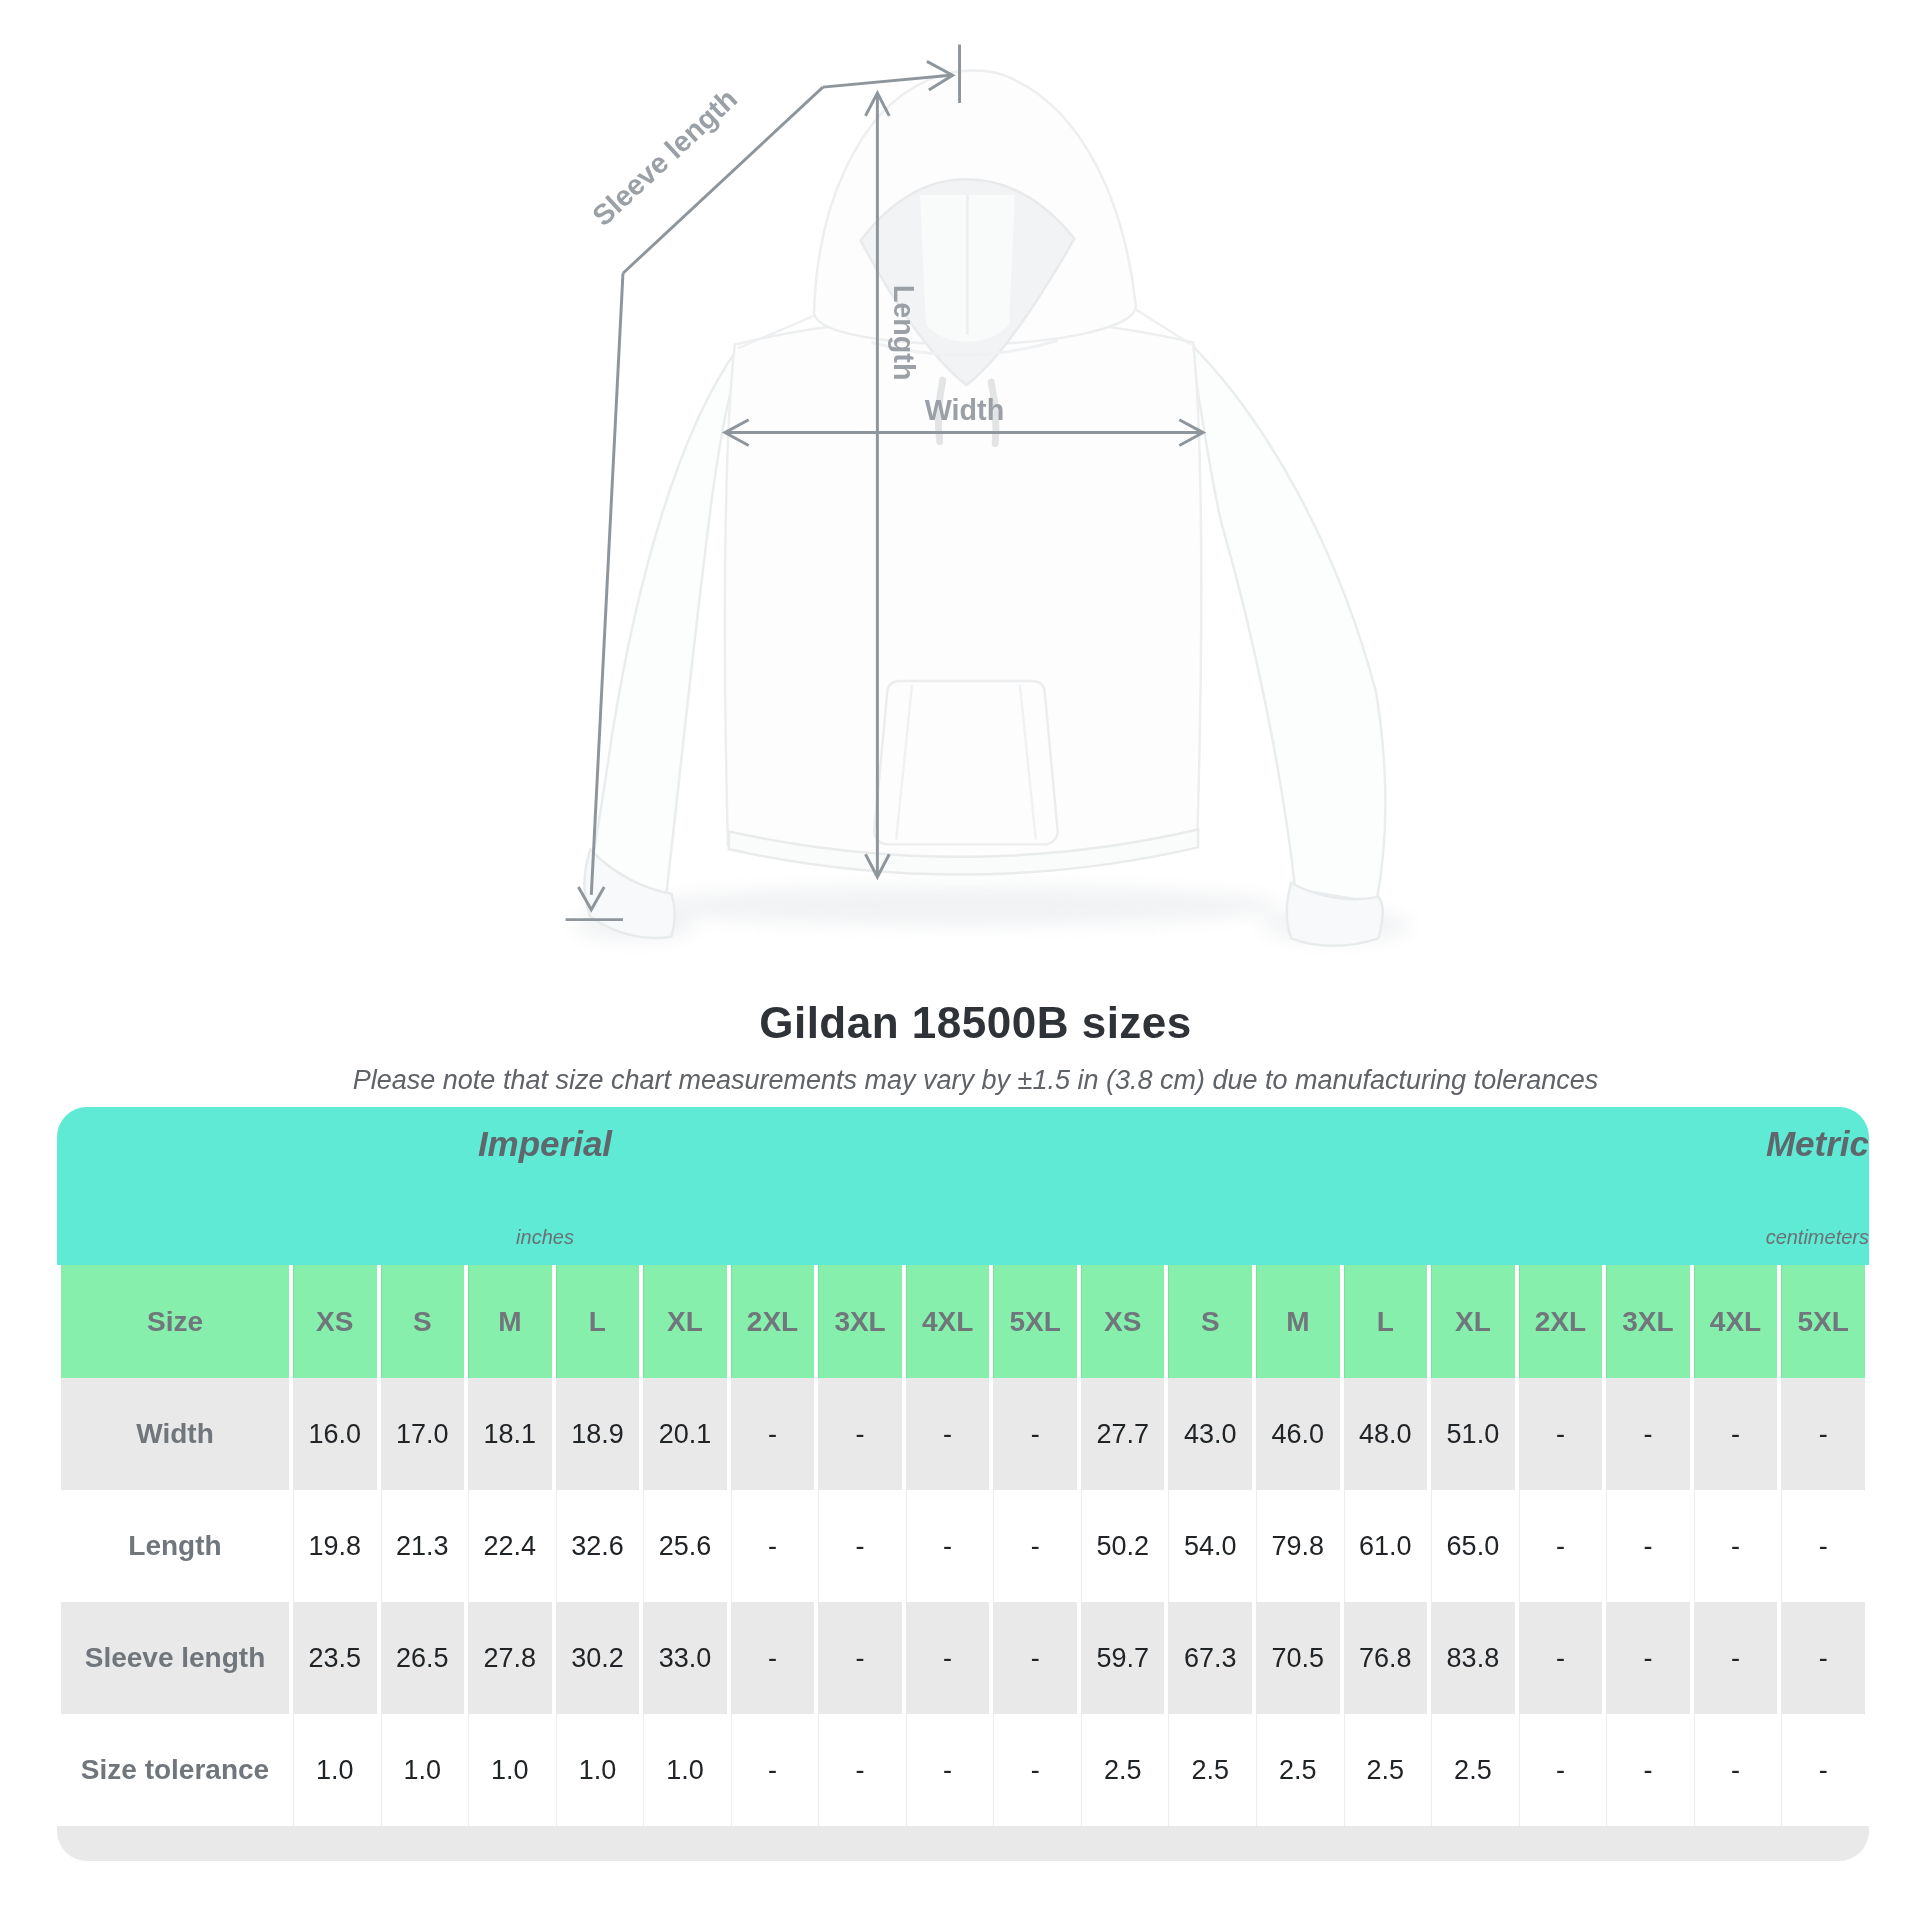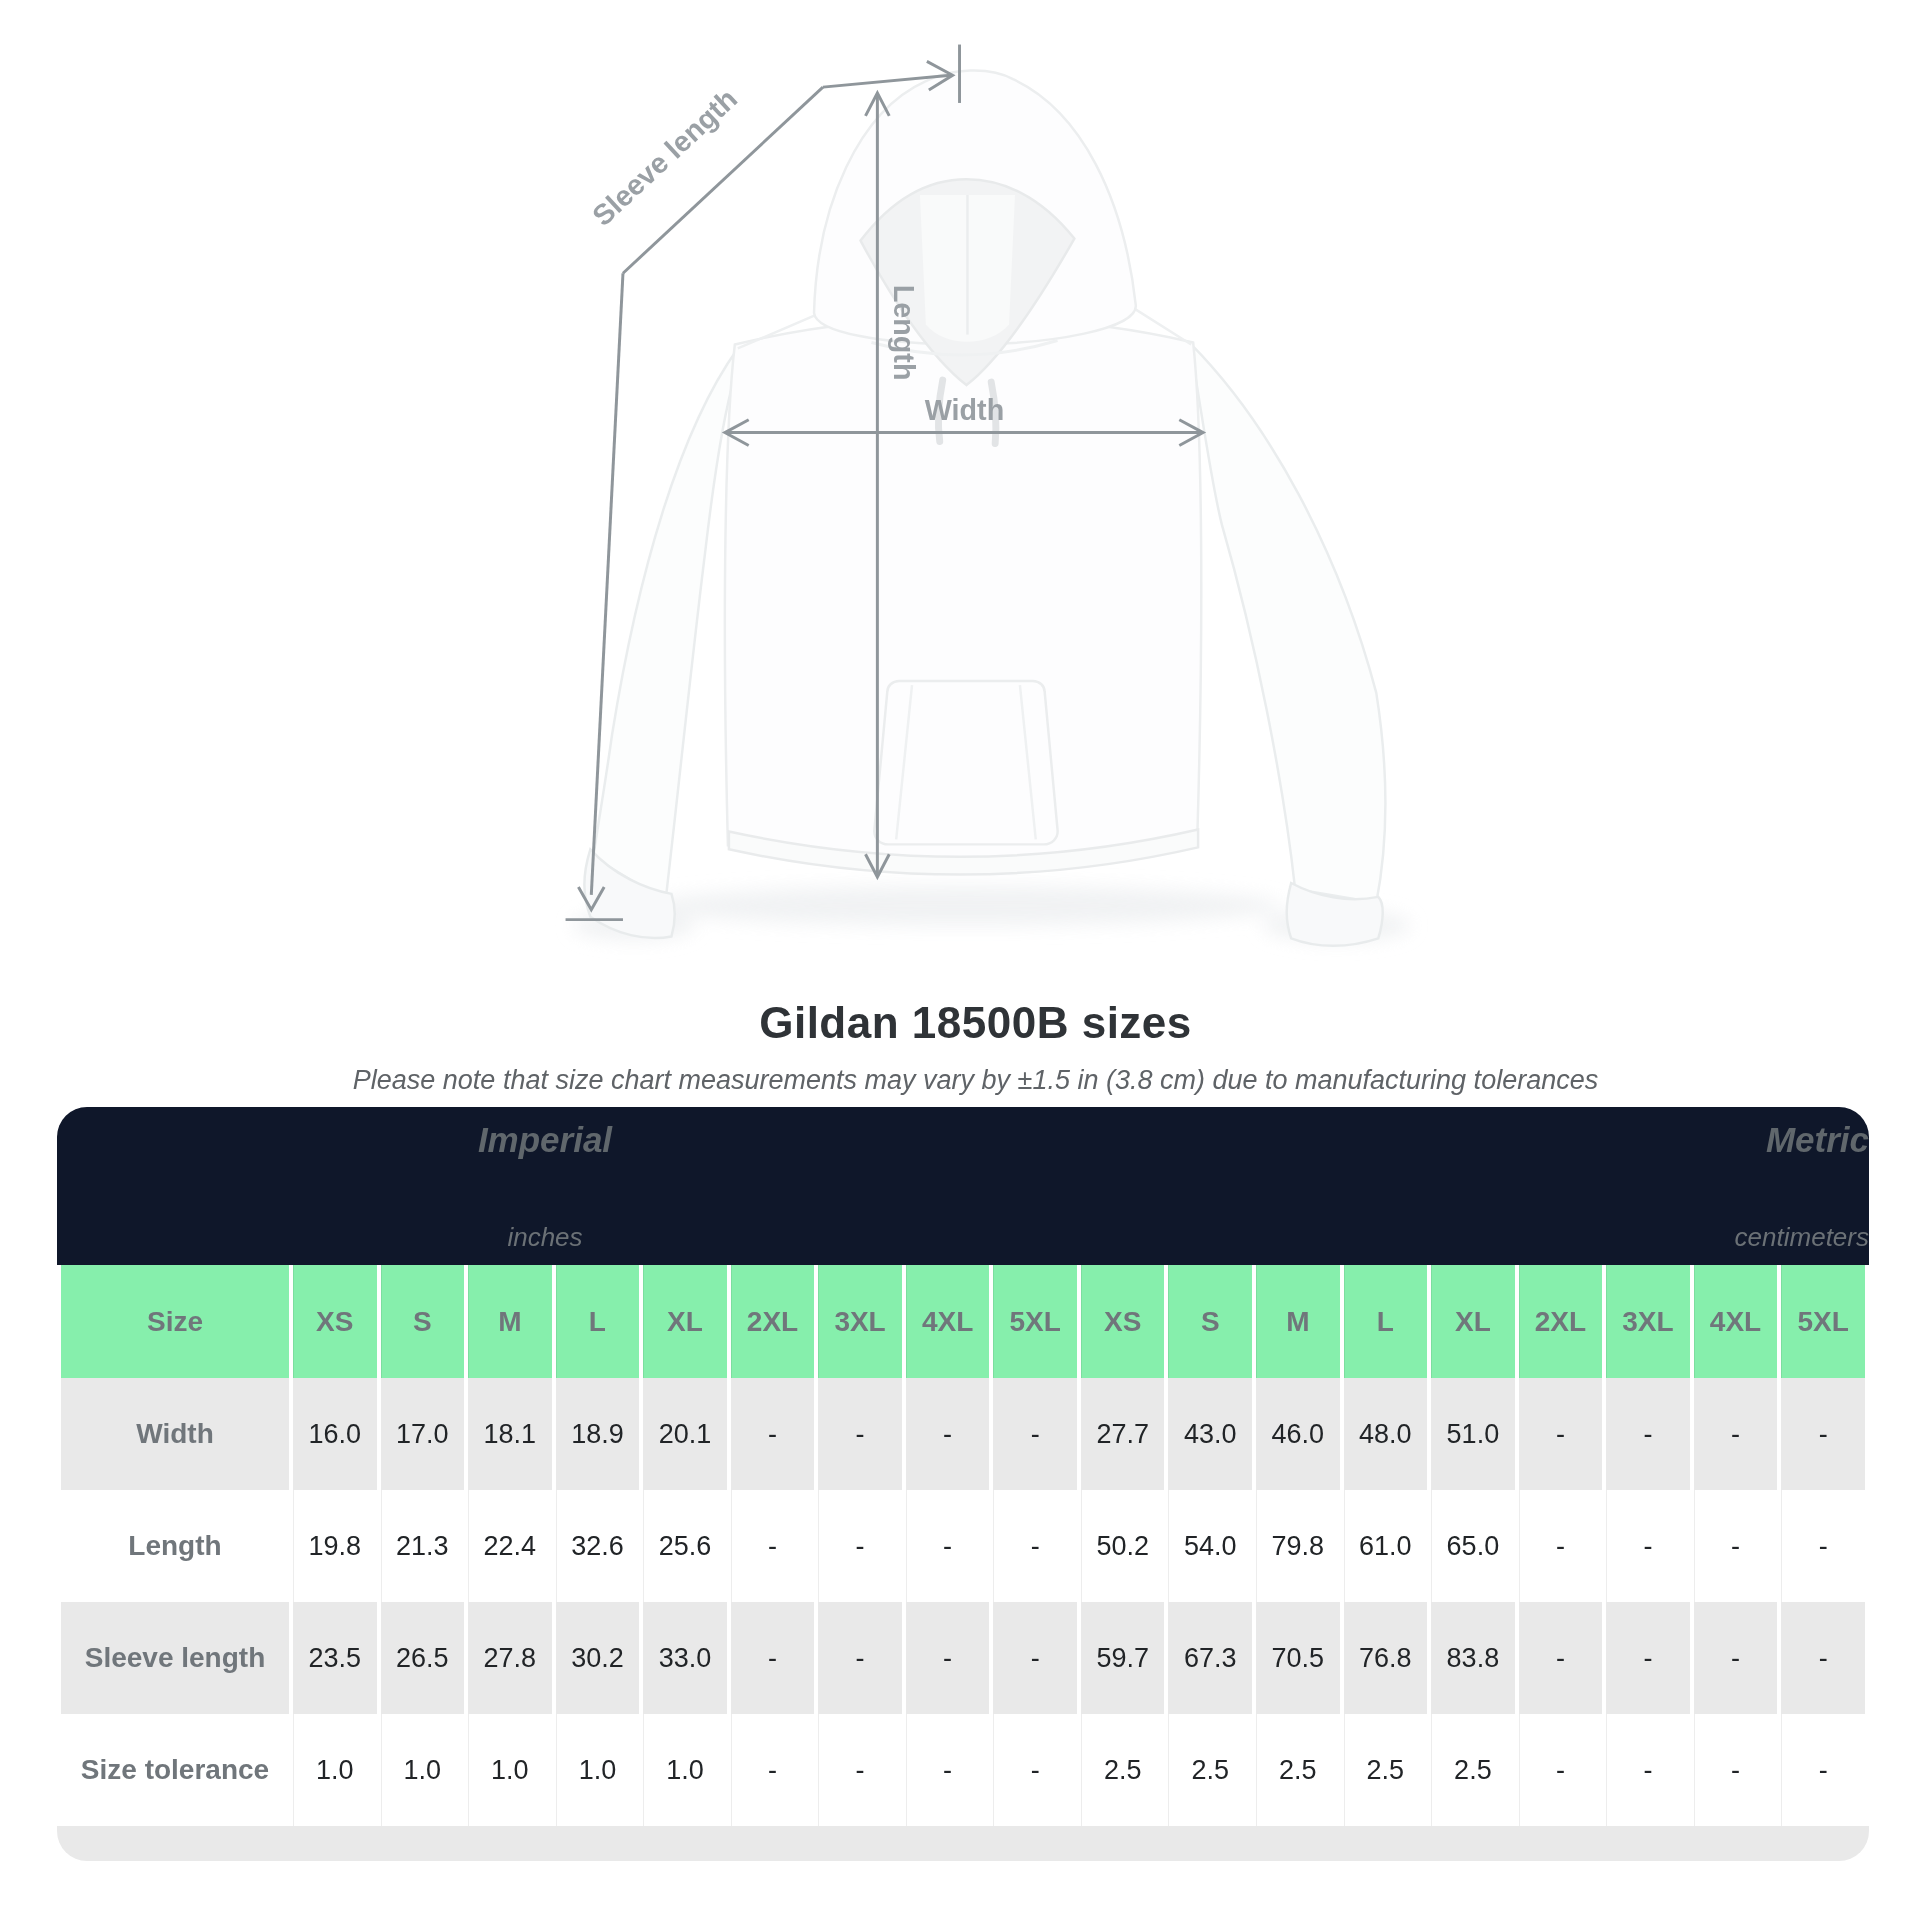--- a/index.html
+++ b/index.html
@@ -22,29 +22,29 @@
     position:absolute;left:0;top:1053px;width:1927px;
     text-align:center;margin:12px;
     font-size:27px;font-style:italic;color:#5f6367;
   }
   
   .table-card{
     position:absolute;left:57px;top:1107px;width:1812px;height:754px;
     border-radius:30px;overflow:hidden;background:#ffffff;
   }
   .group-band{
-    height:158px;background:#0f172a;display:flex;
+    height:158px;background:#5eead4;display:flex;
   }
   .group{
     display:flex;flex-direction:column;align-items:center;justify-content:center;gap:14px;
   }
   .group.imperial{width:976px;}
   .group.metric{width:836px;align-items:flex-end;}
   .group-title{font-size:35px;font-weight:bold;font-style:italic;color:#60676c;}
-  .group-sub{font-size:26px;font-style:italic;color:#6b7176;margin-top:48px;}
+  .group-sub{font-size:20px;font-style:italic;color:#6b7176;margin-top:48px;}
   table.sizes{
     width:100%;border-collapse:separate;border-spacing:4px 0;table-layout:fixed;
   }
   table.sizes td,table.sizes th{
     text-align:center;vertical-align:middle;padding:0;
     box-shadow:inset 1px 0 0 rgba(0,0,0,0.07);
   }
   table.sizes th:first-child,table.sizes td:first-child{box-shadow:none;}
   tr.size-row{height:113px;background:#86efac;}
   tr.data-row{height:112px;}

